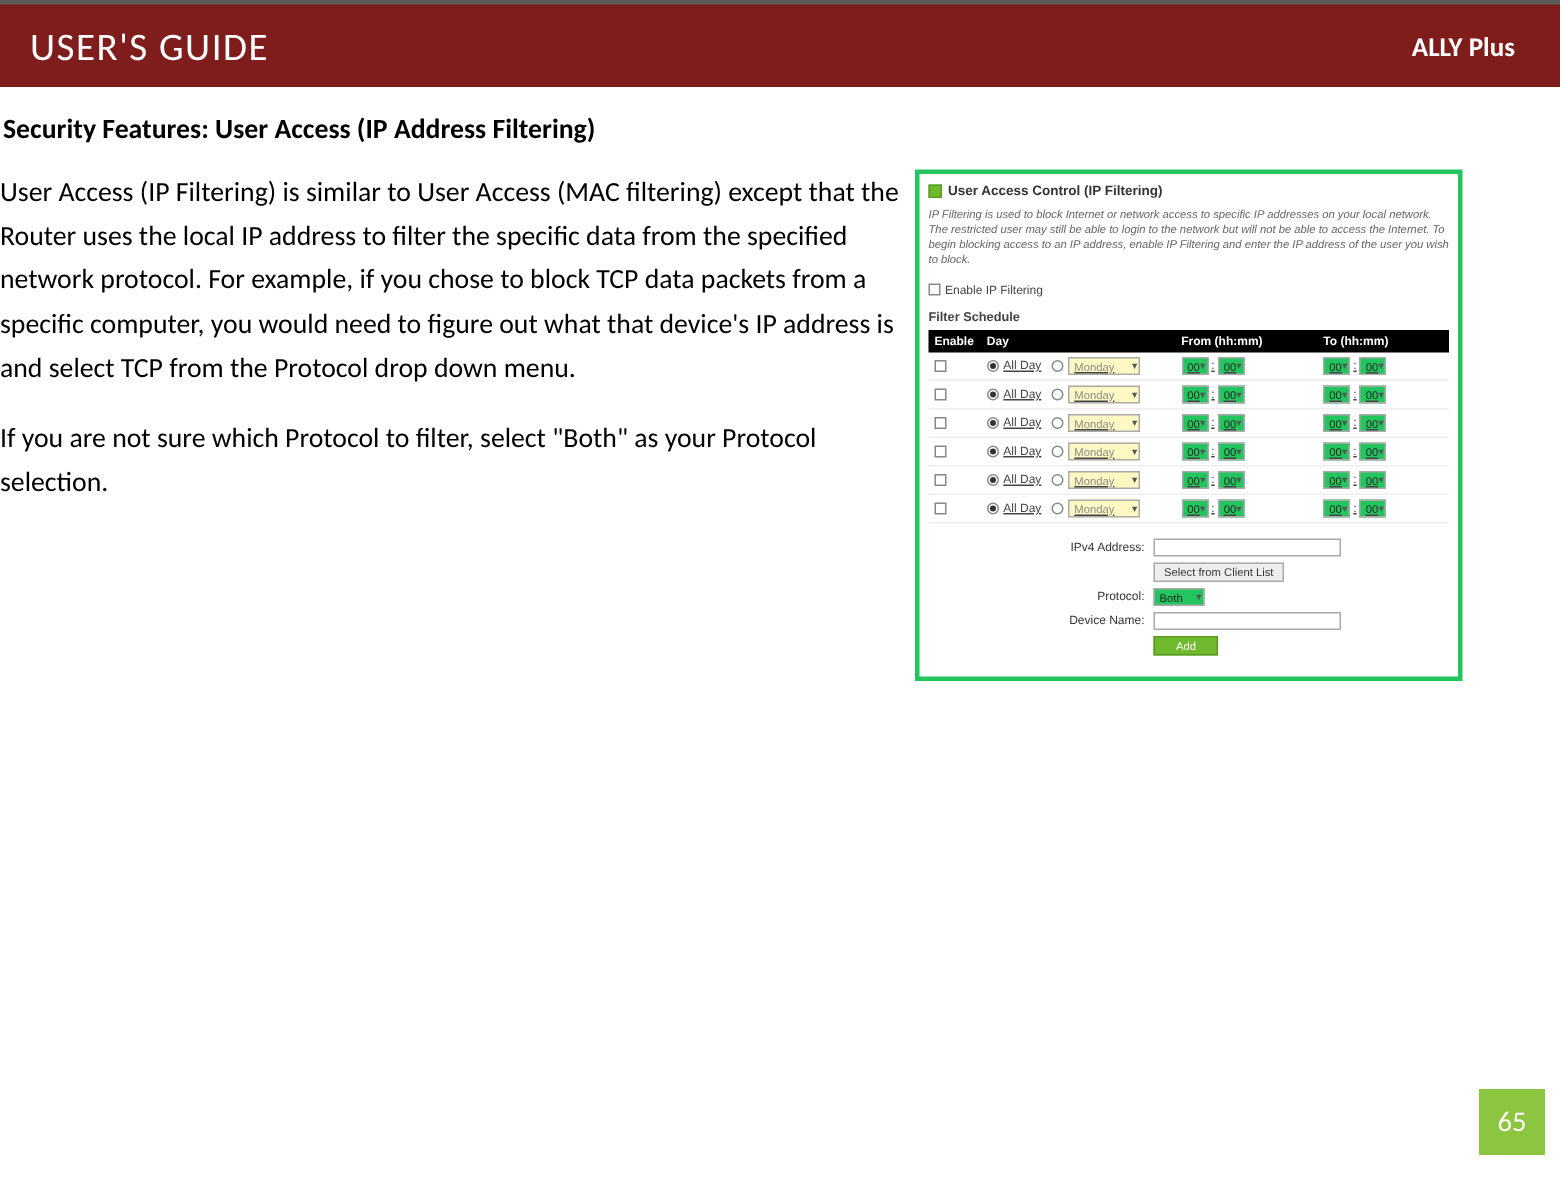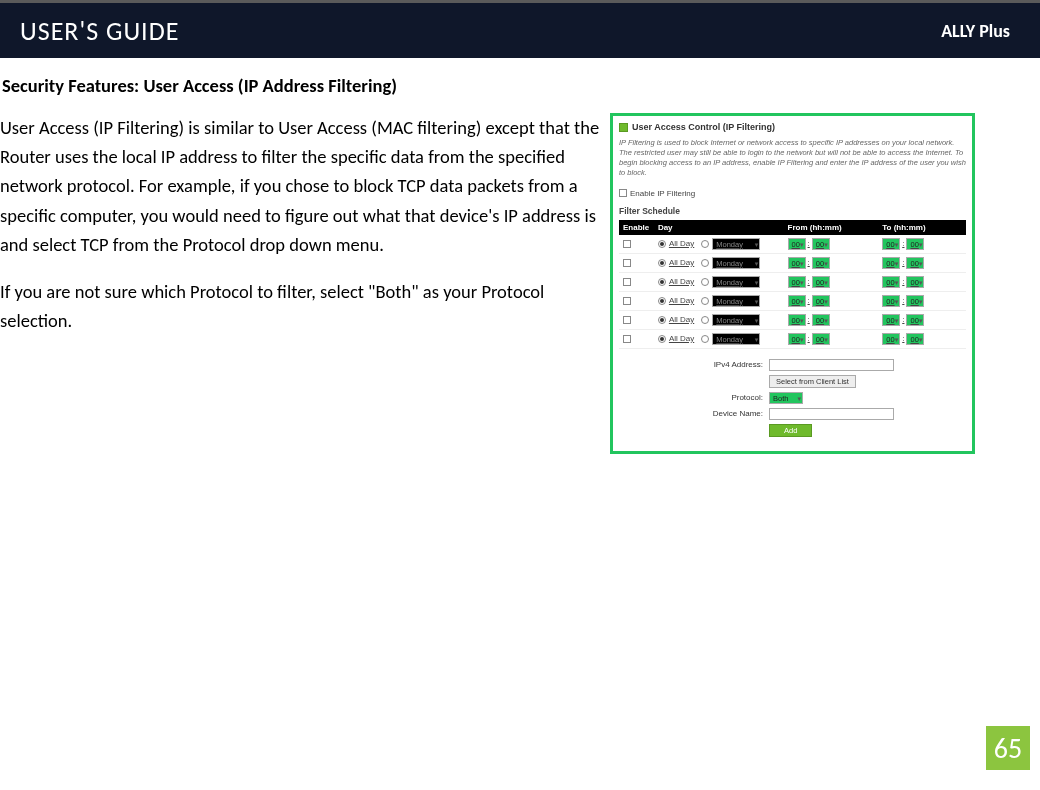--- a/index.html
+++ b/index.html
@@ -6,21 +6,21 @@
   body {
     width: 1040px;
     height: 790px;
     font-family: Calibri, Arial, sans-serif;
     background: #fff;
     position: relative;
     color: #000;
   }
   .header-bar {
     height: 58px;
-    background: #0f172a;
+    background: #7f1d1d;
     border-top: 3px solid #5a5a5a;
     display: flex;
     align-items: center;
     justify-content: space-between;
     padding: 0 30px 0 20px;
   }
   .header-title {
     color: #fff;
     font-size: 26px;
     letter-spacing: 1px;
@@ -87,21 +87,21 @@
     text-decoration: underline;
   }
   .ss-row .col-enable { width: 35px; display:flex; align-items:center;}
   .ss-row .col-day { width: 130px; display:flex; align-items:center; gap:3px;}
   .ss-row .col-from { width: 95px; display:flex; align-items:center; gap:2px;}
   .ss-row .col-to { width: 80px; display:flex; align-items:center; gap:2px;}
   .ss-radio { width:8px; height:8px; border:1px solid #888; border-radius:50%; background:#fff; display:inline-block; position:relative;}
   .ss-radio.checked::after { content:""; width:4px; height:4px; background:#333; border-radius:50%; position:absolute; top:1px; left:1px;}
   .ss-select {
     border:1px solid #aaa;
-    background: #000000;
+    background: #fef9c3;
     font-size:7.5px;
     padding: 0 8px 0 3px;
     height: 12px;
     line-height: 12px;
     color:#888;
     position: relative;
     display:inline-block;
   }
   .ss-select::after {
     content:"▾";
@@ -131,21 +131,21 @@
     padding:1px 14px;
   }
   .page-number {
     position: absolute;
     right: 10px;
     bottom: 20px;
     width: 44px;
     height: 44px;
     background: #8cc53f;
     color: #fff;
-    font-size: 28px;
+    font-size: 19px;
     display: flex;
     align-items: center;
     justify-content: center;
   }
 </style>
 </head>
 <body>
 
 <div class="header-bar">
   <div class="header-title">USER'S GUIDE</div>

